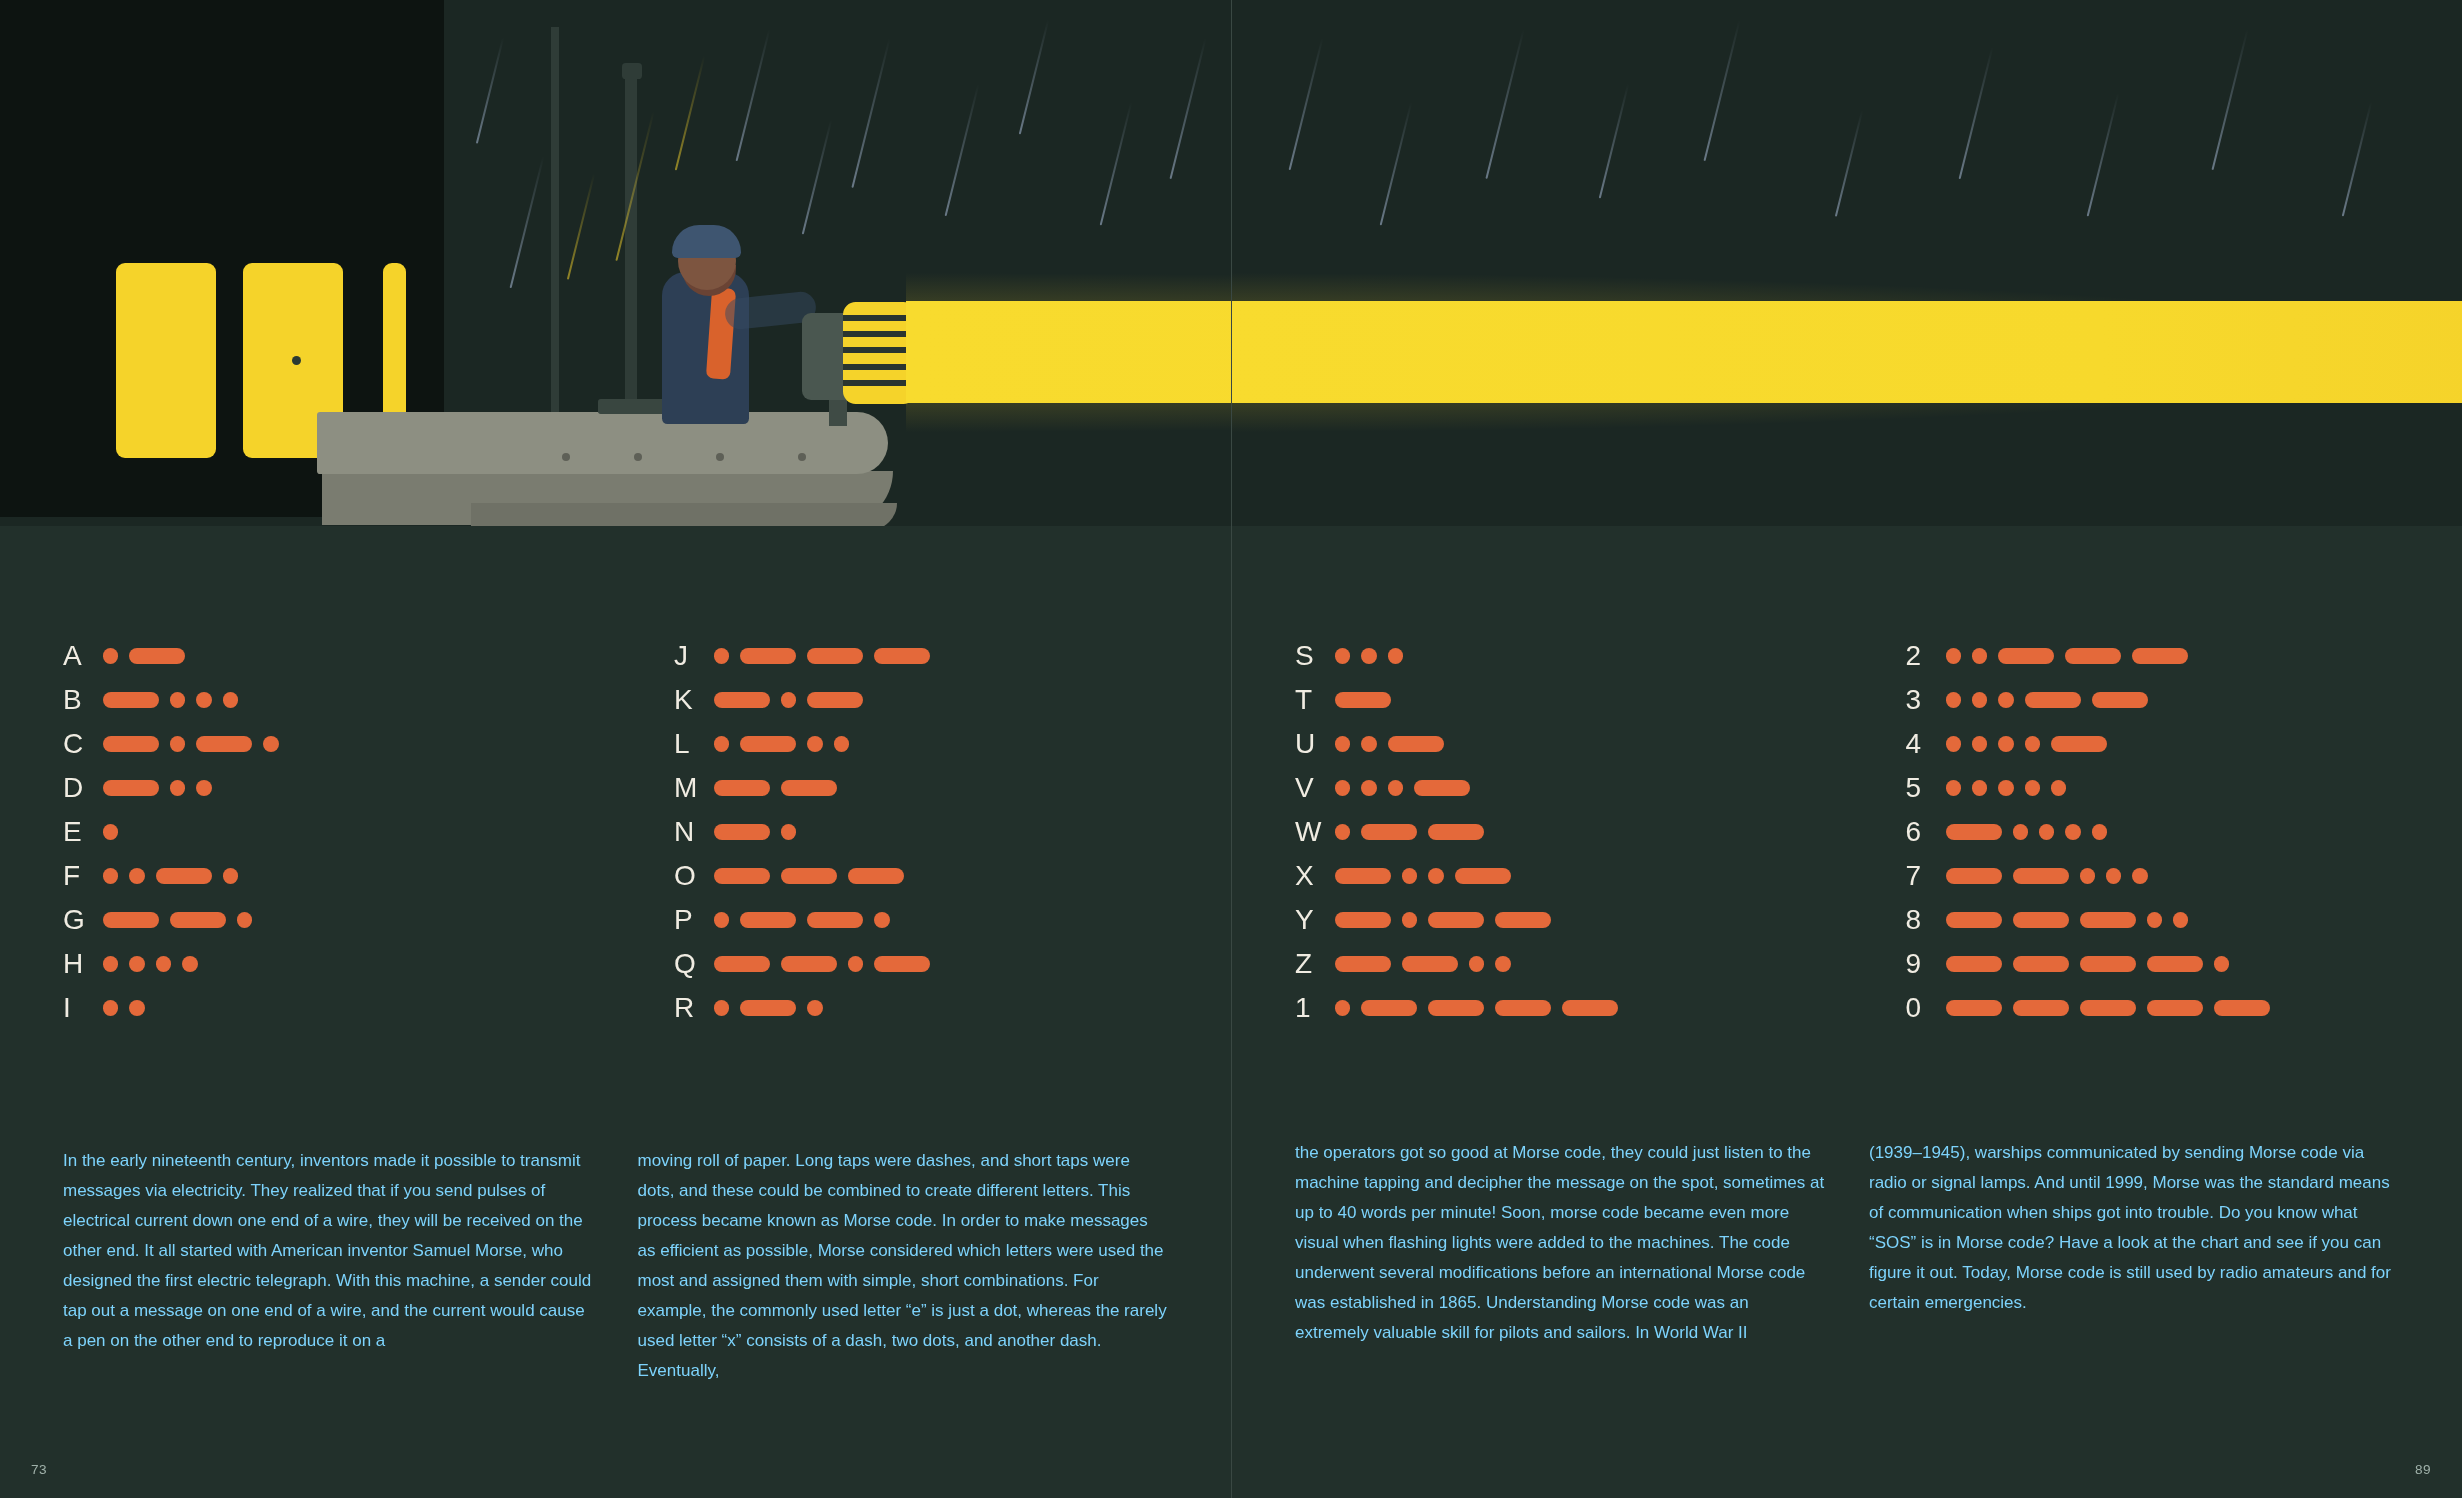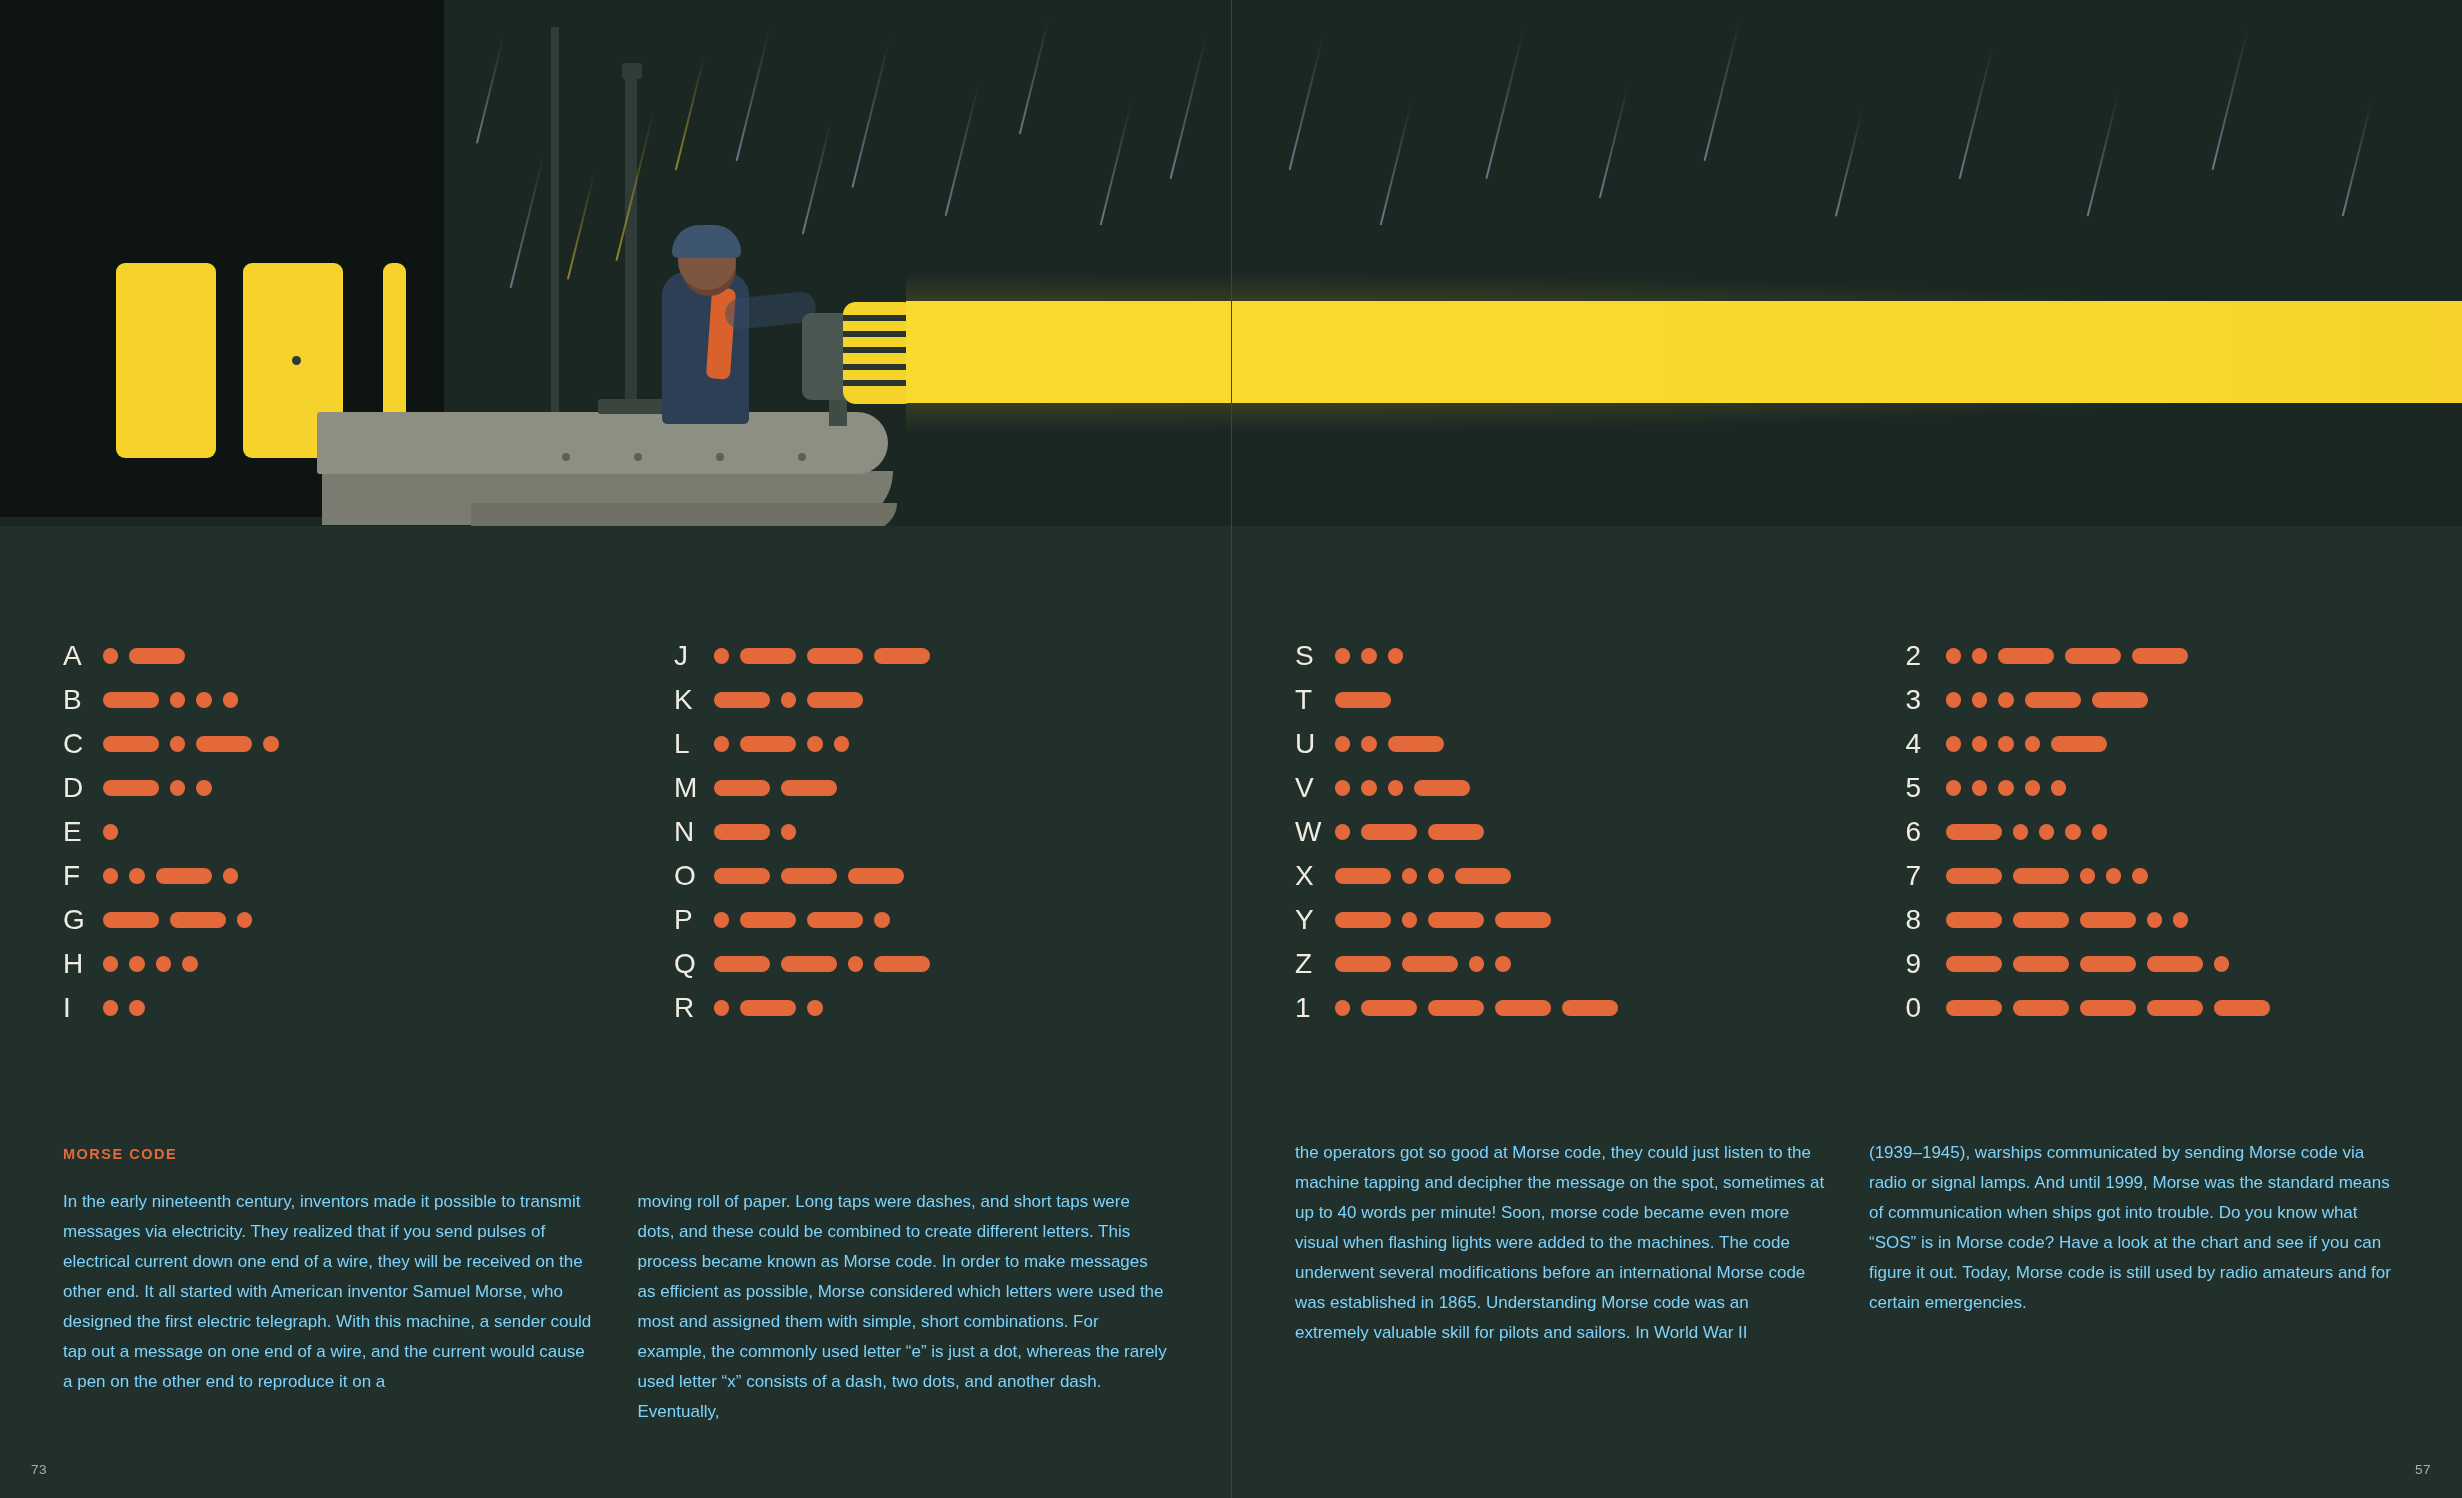--- a/index.html
+++ b/index.html
@@ -490,21 +490,20 @@
             <div style="display: flex; align-items: center;">
               <div class="sym dot"></div>
               <div class="sym dash"></div>
               <div class="sym dot"></div>
             </div>
           </div>
         </div>
     </div>
 
     <div class="body-wrap">
-      <div class="section-label">MORSE CODE</div>
       <div class="cols">
         <div class="col">
           <p>In the early nineteenth century, inventors made it possible to transmit messages via electricity. They realized that if you send pulses of electrical current down one end of a wire, they will be received on the other end. It all started with American inventor Samuel Morse, who designed the first electric telegraph. With this machine, a sender could tap out a message on one end of a wire, and the current would cause a pen on the other end to reproduce it on a</p>
         </div>
         <div class="col">
           <p>moving roll of paper. Long taps were dashes, and short taps were dots, and these could be combined to create different letters. This process became known as Morse code. In order to make messages as efficient as possible, Morse considered which letters were used the most and assigned them with simple, short combinations. For example, the commonly used letter “e” is just a dot, whereas the rarely used letter “x” consists of a dash, two dots, and another dash. Eventually,</p>
         </div>
       </div>
     </div>
 
@@ -707,17 +706,17 @@
       <div class="cols">
         <div class="col">
           <p>the operators got so good at Morse code, they could just listen to the machine tapping and decipher the message on the spot, sometimes at up to 40 words per minute! Soon, morse code became even more visual when flashing lights were added to the machines. The code underwent several modifications before an international Morse code was established in 1865. Understanding Morse code was an extremely valuable skill for pilots and sailors. In World War II</p>
         </div>
         <div class="col">
           <p>(1939–1945), warships communicated by sending Morse code via radio or signal lamps. And until 1999, Morse was the standard means of communication when ships got into trouble. Do you know what “SOS” is in Morse code? Have a look at the chart and see if you can figure it out. Today, Morse code is still used by radio amateurs and for certain emergencies.</p>
         </div>
       </div>
     </div>
 
-    <div class="folio right-f">57</div>
+    <div class="folio right-f">89</div>
   </div>
 
 </div>
 
 
 </body></html>

